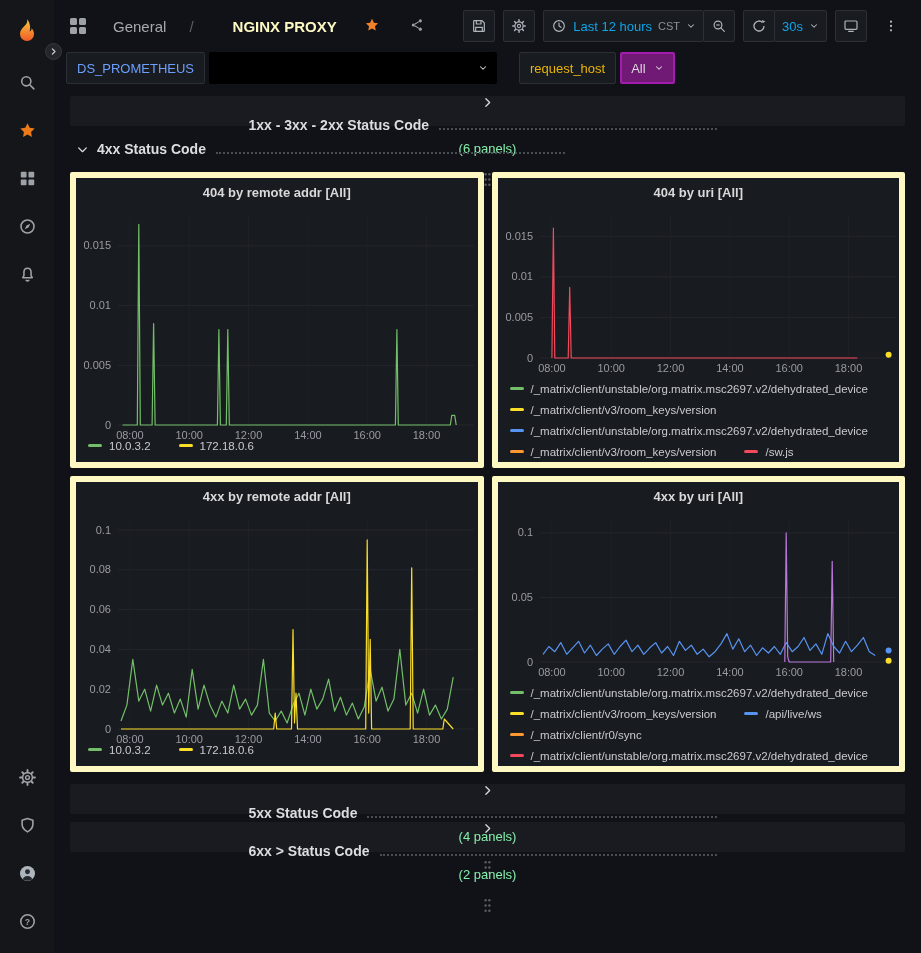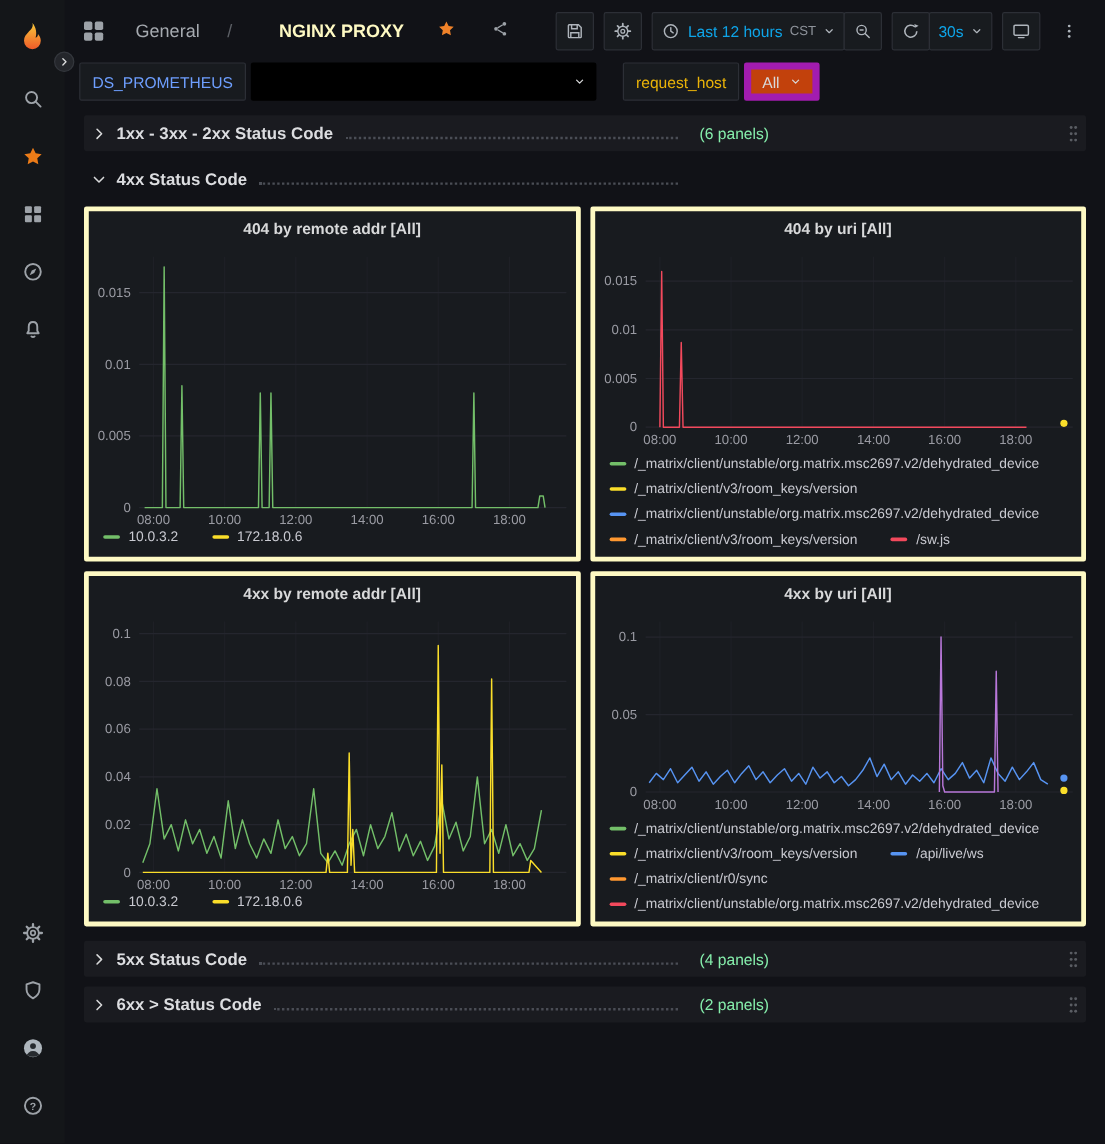--- a/index.html
+++ b/index.html
@@ -38,39 +38,39 @@
   .tbtn .lbl { color:#0ea5e9; font-size:13px; white-space:nowrap; }
   .tbtn .tz { color:#8e939b; font-size:11px; }
   .tbtn.noborder { border-color:transparent; background:none; }
   .caret svg { width:10px; height:10px; }
 
   
   .varbar { height:40px; display:flex; align-items:flex-start; gap:22px; padding:0 12px; }
   .var-group { display:flex; align-items:center; gap:4px; }
   .var-label { height:32px; display:flex; align-items:center; padding:0 10px; background:#181b1f; border:1px solid #2c2f36; border-radius:2px; font-size:13px; font-weight:500; color:#eab308; }
   .var-label.blue { color:#6e9fff; }
-  .var-value { height:32px; display:flex; align-items:center; gap:8px; padding:0 9px; background:#c2410c; border:6px solid #a21caf; border-radius:2px; font-size:13px; color:#d8d9da; cursor:pointer; }
+  .var-value { height:32px; display:flex; align-items:center; gap:8px; padding:0 9px; background:#701a75; border:2px solid #a21caf; border-radius:2px; font-size:13px; color:#d8d9da; cursor:pointer; }
   .var-value.redacted { width:288px; background:#000; border:none; justify-content:flex-end; }
 
   
   .dash { flex:1; padding:4px 16px 0; overflow:hidden; }
   .dash-row { height:30px; display:flex; align-items:center; gap:8px; padding:0 6px; margin-bottom:8px; border-radius:2px; cursor:pointer; }
-  .dash-row.collapsed { background:rgba(255,255,255,0.04); }
+  .dash-row.collapsed { background:rgba(255,255,255,0.04);flex-direction:column; }
   .row-chev { color:#d8d9da; display:flex; align-items:center; }
   .row-chev svg { width:13px; height:13px; }
   .row-chev.open svg { transform:rotate(90deg); }
   .row-left { flex:0 0 auto; width:478px; display:flex; align-items:baseline; min-width:0; }
   .row-title { font-size:14px; font-weight:700; color:#dcdde0; white-space:nowrap; }
   .row-dots { flex:1; border-bottom:2px dotted #4a4d55; margin:0 10px 3px 10px; height:1px; }
   .row-count { font-size:13px; color:#86efac; white-space:nowrap; }
   .row-spacer { flex:1; }
   .row-handle { color:#5a5d63; display:flex; align-items:center; cursor:grab; }
 
   .panels { display:grid; grid-template-columns:1fr 1fr; gap:8px; margin:0 0 12px; }
-  .panel { height:296px; background:#181b1f; border:4px solid #fef9c3; border-radius:2px; display:flex; flex-direction:column; overflow:hidden; }
+  .panel { height:296px; background:#181b1f; border:6px solid #fef9c3; border-radius:2px; display:flex; flex-direction:column; overflow:hidden; }
   .panel-title { height:30px; line-height:30px; text-align:center; font-size:13px; font-weight:600; color:#d8d9da; cursor:pointer; white-space:nowrap; }
   .chart { flex:1 1 auto; min-height:120px; }
   .chart.fixed { flex:0 0 168px; }
   .legend { flex:0 0 auto; display:flex; flex-wrap:wrap; column-gap:28px; align-content:flex-start; padding:2px 12px 6px; overflow:hidden; }
   .legend.grow { flex:1 1 auto; }
   .legend-item { display:flex; align-items:center; gap:7px; height:21px; white-space:nowrap; cursor:pointer; }
   .legend-dash { width:14px; height:3px; border-radius:2px; flex:0 0 auto; }
   .legend-label { font-size:11.5px; color:#c9cad1; }
 </style>
 </head>

